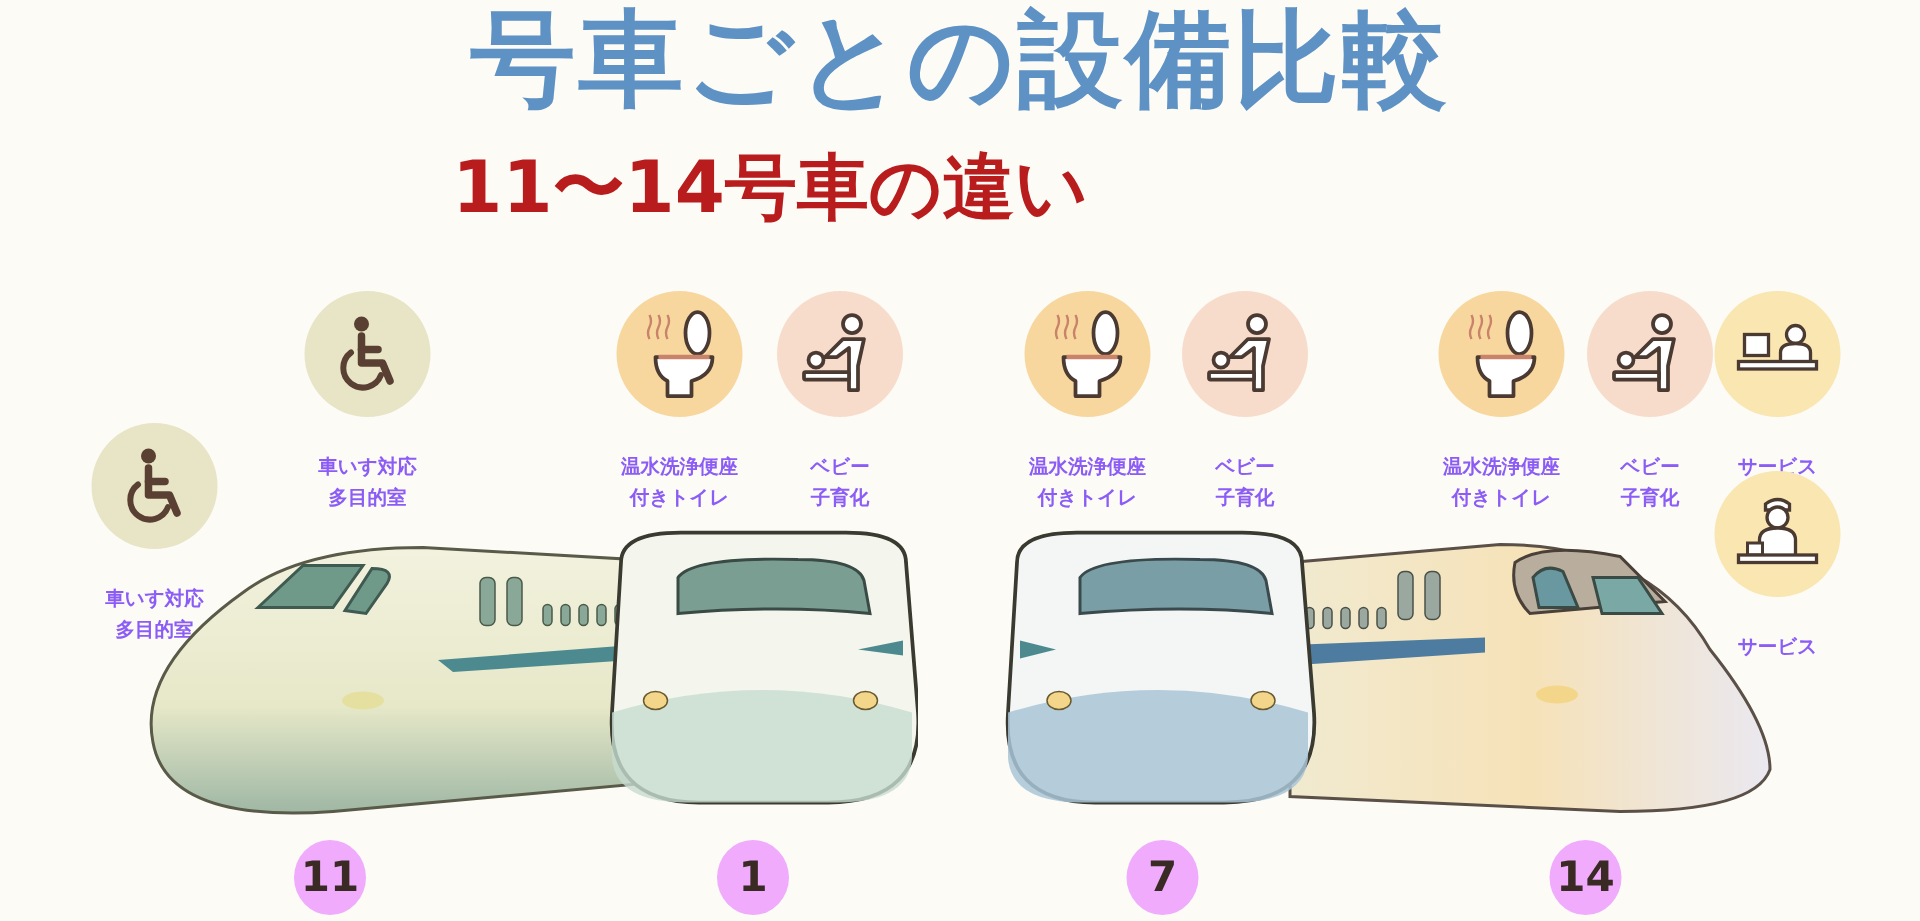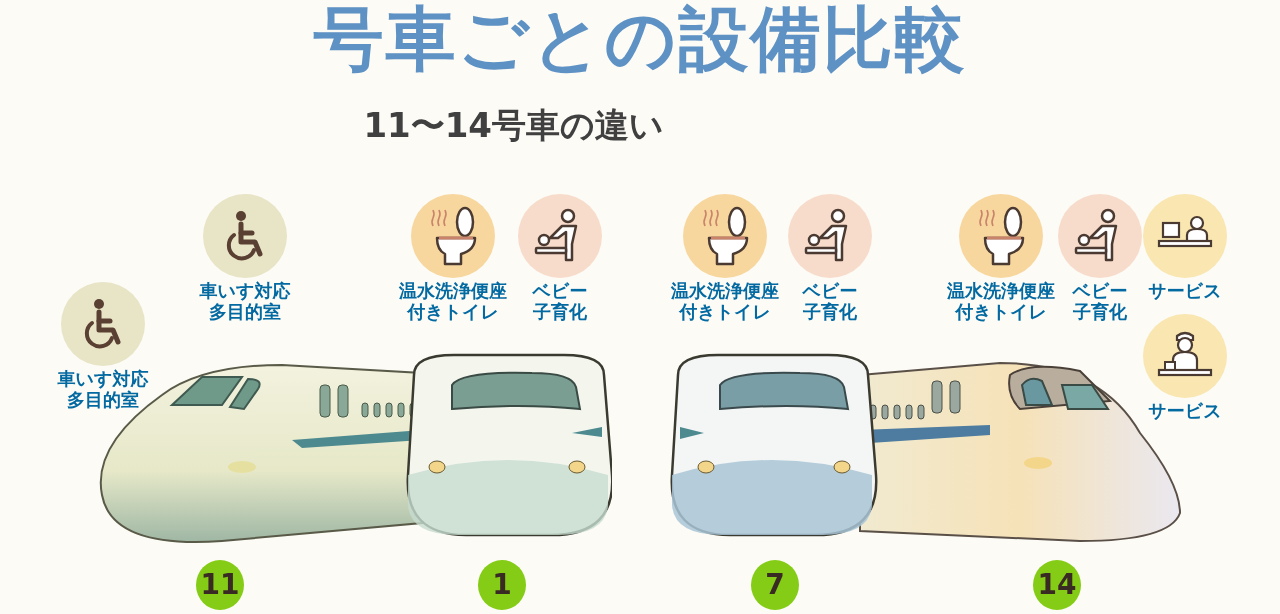--- a/index.html
+++ b/index.html
@@ -1,26 +1,26 @@
 <!DOCTYPE html>
 <html><head>
 <meta charset="utf-8">
 <style>
   html,body{margin:0;padding:0;}
   body{width:1280px;height:614px;overflow:hidden;background:#fcfbf6;font-family:"DejaVu Sans","Liberation Sans",sans-serif;position:relative;}
   .title{position:absolute;left:0;width:1280px;top:-6px;text-align:center;font-size:70px;font-weight:bold;color:#5f92c4;letter-spacing:2px;line-height:90px;}
-  .subtitle{position:absolute;left:0;width:1027px;top:100px;text-align:center;font-size:34px;font-weight:bold;color:#404040;line-height:50px;}
+  .subtitle{position:absolute;left:0;width:1027px;top:100px;text-align:center;font-size:48px;font-weight:bold;color:#b91c1c;line-height:50px;}
   .feat{position:absolute;width:110px;text-align:center;}
   .circle{width:84px;height:84px;border-radius:50%;margin:0 auto;display:flex;align-items:center;justify-content:center;}
   .c-green{background:#e8e4c6;}
   .c-orange{background:#f7d79e;}
   .c-peach{background:#f8dccb;}
   .c-yellow{background:#f9e6b0;}
-  .flabel{margin-top:2px;font-size:18px;font-weight:bold;color:#0369a1;line-height:21px;white-space:nowrap;}
-  .num{position:absolute;top:560px;width:48px;height:50px;border-radius:50%;background:#84cc16;text-align:center;line-height:50px;font-size:28px;font-weight:bold;color:#3a2a24;}
+  .flabel{margin-top:23px;font-size:13px;font-weight:bold;color:#8b5cf6;line-height:21px;white-space:nowrap;}
+  .num{position:absolute;top:560px;width:48px;height:50px;border-radius:50%;background:#f0abfc;text-align:center;line-height:50px;font-size:28px;font-weight:bold;color:#3a2a24;}
   .train{position:absolute;}
 </style>
 </head>
 <body>
 
 <div class="title">号車ごとの設備比較</div>
 <div class="subtitle">11〜14号車の違い</div>
 
 <div class="feat" style="left:48px;top:282px;">
   <div class="circle c-green">

